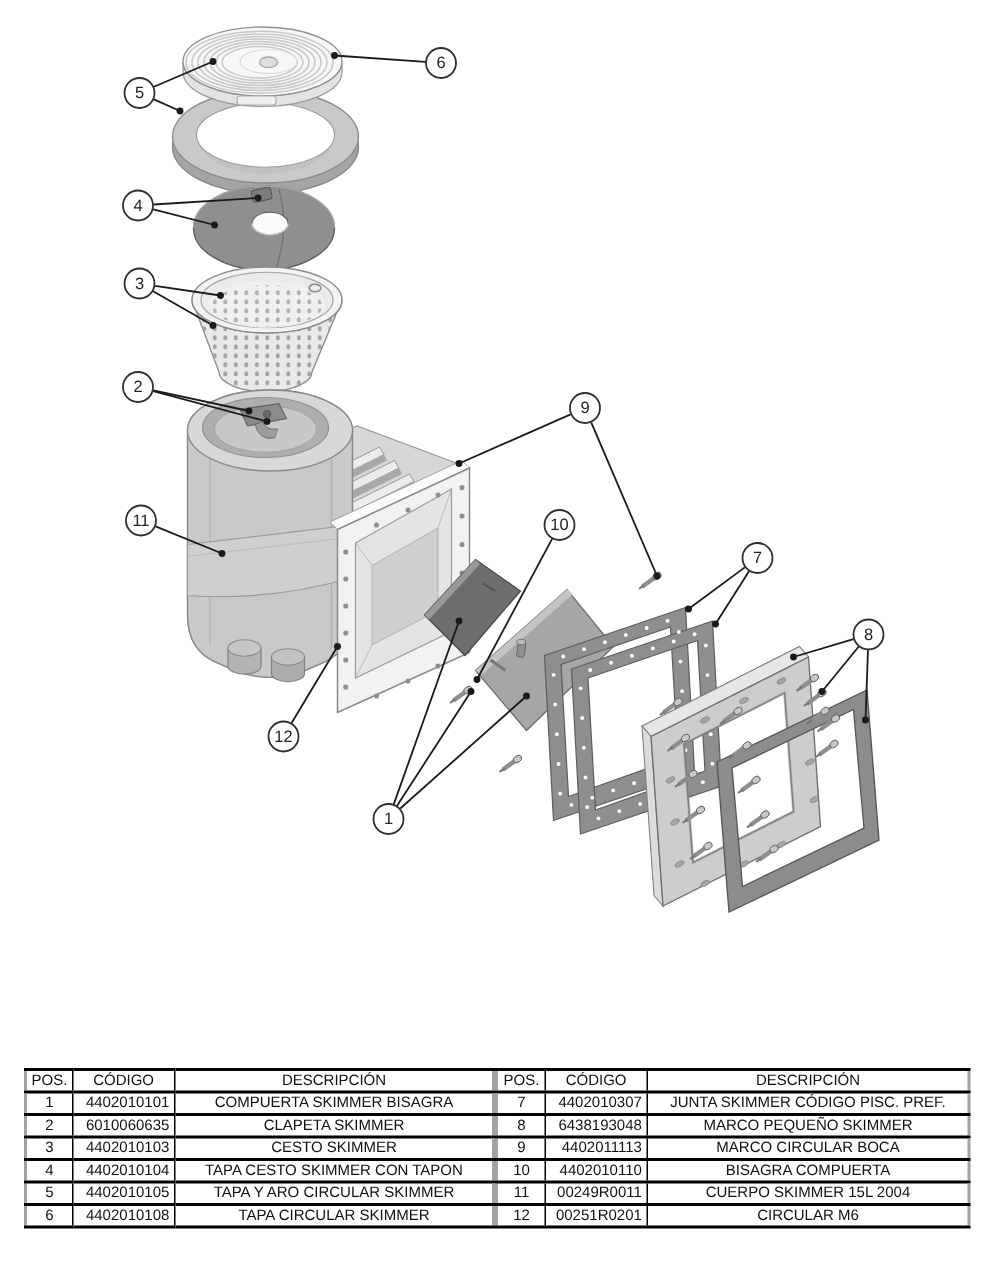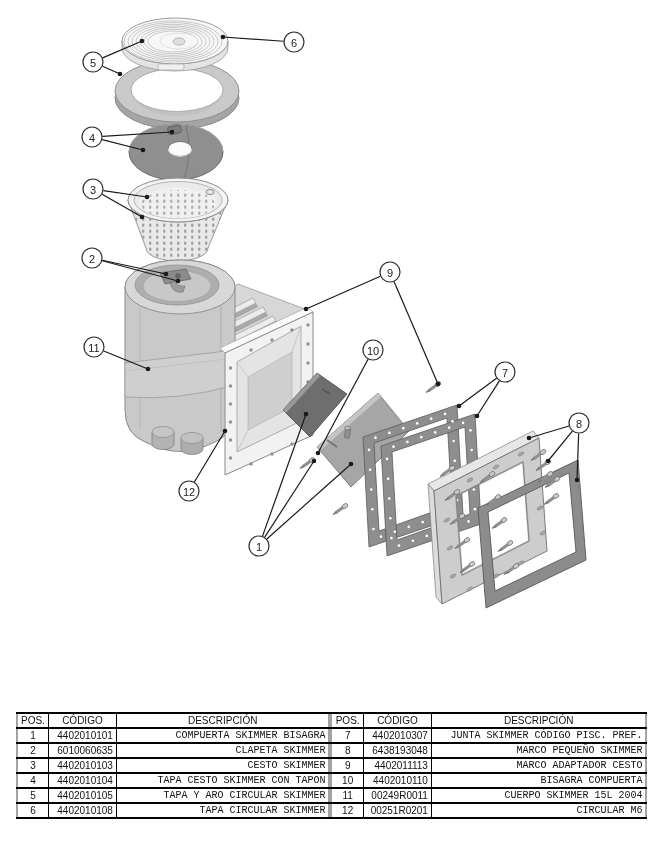--- a/index.html
+++ b/index.html
@@ -11,21 +11,21 @@
   table.parts th, table.parts td{
     border-top:2px solid #000;border-bottom:2px solid #000;
     border-left:1px solid #000;border-right:1px solid #000;
     font-size:10px;line-height:1;height:11px;padding:1px 3px;
     white-space:nowrap;overflow:hidden;color:#111;font-weight:400;
   }
   table.parts{border:2px solid #a3a3a3;}
   table.parts th{text-align:center;}
   td.c-pos{text-align:center;}
   td.c-cod{text-align:right;}
-  td.c-des{text-align:right;font-family:Liberation Mono, monospace;}
+  td.c-des{text-align:center;}
 </style>
 </head>
 <body>
 
 <div class="sheet">
 
 <svg id="diagram" width="666" height="710" viewBox="0 0 666 710" xmlns="http://www.w3.org/2000/svg">
   <defs>
     <pattern id="perf" width="7" height="6" patternUnits="userSpaceOnUse">
       <rect x="2" y="1.5" width="2.4" height="3.4" rx="1.1" fill="#9a9a9a"></rect>
@@ -471,21 +471,21 @@
             <td class="c-des">JUNTA SKIMMER CÓDIGO PISC. PREF.</td>
           </tr>
           <tr>
             <td class="c-pos">8</td>
             <td class="c-cod">6438193048</td>
             <td class="c-des">MARCO PEQUEÑO SKIMMER</td>
           </tr>
           <tr>
             <td class="c-pos">9</td>
             <td class="c-cod">4402011113</td>
-            <td class="c-des">MARCO ADAPTADOR CESTO</td>
+            <td class="c-des">MARCO CIRCULAR BOCA</td>
           </tr>
           <tr>
             <td class="c-pos">10</td>
             <td class="c-cod">4402010110</td>
             <td class="c-des">BISAGRA COMPUERTA</td>
           </tr>
           <tr>
             <td class="c-pos">11</td>
             <td class="c-cod">00249R0011</td>
             <td class="c-des">CUERPO SKIMMER 15L 2004</td>

